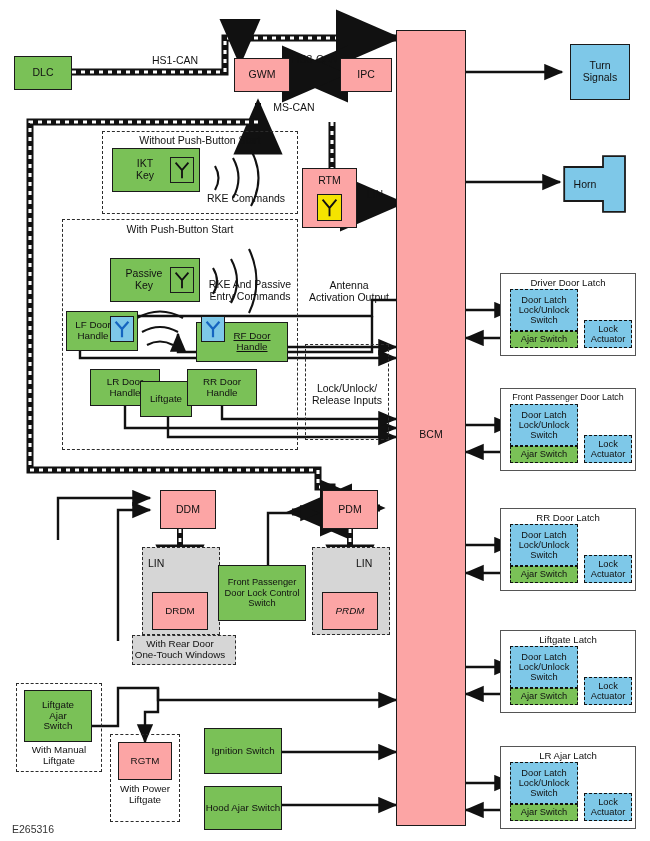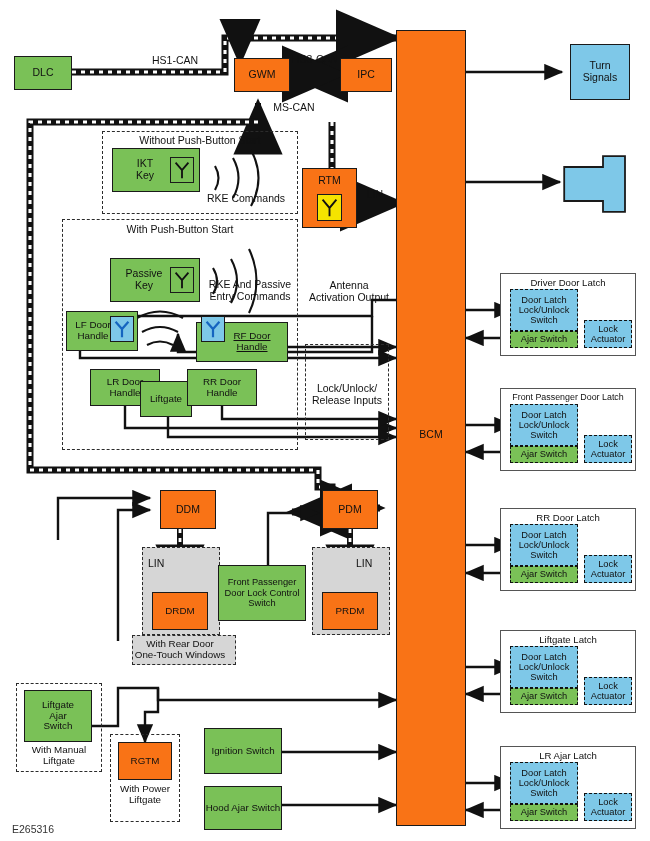--- a/index.html
+++ b/index.html
@@ -4,21 +4,21 @@
 <style>
   html,body{margin:0;padding:0;background:#ffffff;}
   body{width:650px;height:841px;font-family:"Liberation Sans",sans-serif;}
   #stage{position:relative;width:650px;height:841px;overflow:hidden;background:#fff;}
   svg#wires{position:absolute;left:0;top:0;width:650px;height:841px;pointer-events:none;}
 
   .box{position:absolute;box-sizing:border-box;border:1.6px solid #1a1a1a;
        display:flex;align-items:center;justify-content:center;text-align:center;
        font-size:10.5px;line-height:1.12;color:#111;z-index:5;white-space:pre-line;}
   .green{background:#7AC157;}
-  .yellow{background:#f97316;}
+  .yellow{background:#fca5a5;}
   .blue{background:#7EC8E8;}
 
   .grp{position:absolute;box-sizing:border-box;border:1.7px dashed #2b2b2b;z-index:2;background:transparent;}
   .grp-gray{background:#d6d6d6;border:1.7px dashed #2b2b2b;}
   .grp-label{position:absolute;font-size:10.5px;color:#111;text-align:center;z-index:6;
              line-height:1.15;white-space:pre-line;}
 
   .latch{position:absolute;box-sizing:border-box;border:1.5px solid #555;background:#fff;z-index:4;}
   .latch-title{position:absolute;left:0;right:0;top:3px;text-align:center;font-size:9.6px;color:#111;}
   .sub{position:absolute;box-sizing:border-box;border:1.6px dashed #111;
@@ -184,20 +184,22 @@
 
   <div class="box blue" style="left:570px;top:44px;width:60px;height:56px;">
     <span>Turn
 Signals</span>
   </div>
 
   <div class="horn-wrap" style="left:563px;top:155px;">
     <svg width="72" height="58" viewBox="0 0 72 58">
       <path d="M1.2,12 L40,12 L40,1.2 L62,1.2 L62,56.8 L40,56.8 L40,46 L1.2,46 z" fill="#7EC8E8" stroke="#1a1a1a" stroke-width="1.8" stroke-linejoin="miter"></path>
     </svg>
+    <div style="position:absolute;left:0;top:0;width:44px;height:58px;display:flex;
+                align-items:center;justify-content:center;font-size:10.5px;color:#111;">Horn</div>
   </div>
 
   <div class="box yellow" style="left:396px;top:30px;width:70px;height:796px;">
     <span style="position:absolute;top:398px;">BCM</span>
   </div>
 
   <div class="grp" style="left:102px;top:131px;width:196px;height:83px;"></div>
   <div class="grp-label" style="left:102px;top:134px;width:196px;">Without Push-Button Start</div>
 
   <div class="box green" style="left:112px;top:148px;width:88px;height:44px;">
@@ -287,21 +289,21 @@
   <div class="plaintext leftplain" style="left:148px;top:557px;width:30px;">LIN</div>
   <div class="box yellow" style="left:152px;top:592px;width:56px;height:38px;">
     <span style="font-size:9.8px;">DRDM</span>
   </div>
   <div class="grp" style="left:132px;top:635px;width:104px;height:30px;background:#d6d6d6;"></div>
   <div class="plaintext" style="left:132px;top:638px;width:96px;font-size:9.8px;">With Rear Door
 One-Touch Windows</div>
 
   <div class="grp grp-gray" style="left:312px;top:547px;width:78px;height:88px;"></div>
   <div class="plaintext leftplain" style="left:356px;top:557px;width:30px;">LIN</div>
-  <div class="box yellow" style="left:322px;top:592px;width:56px;height:38px;">
+  <div class="box yellow" style="left:322px;top:592px;width:56px;height:38px;font-style:italic;">
     <span style="font-size:9.8px;">PRDM</span>
   </div>
 
   <div class="box green" style="left:218px;top:565px;width:88px;height:56px;">
     <span style="font-size:9.3px;">Front Passenger
 Door Lock Control
 Switch</span>
   </div>
 
   <div class="grp" style="left:16px;top:683px;width:86px;height:89px;"></div>

